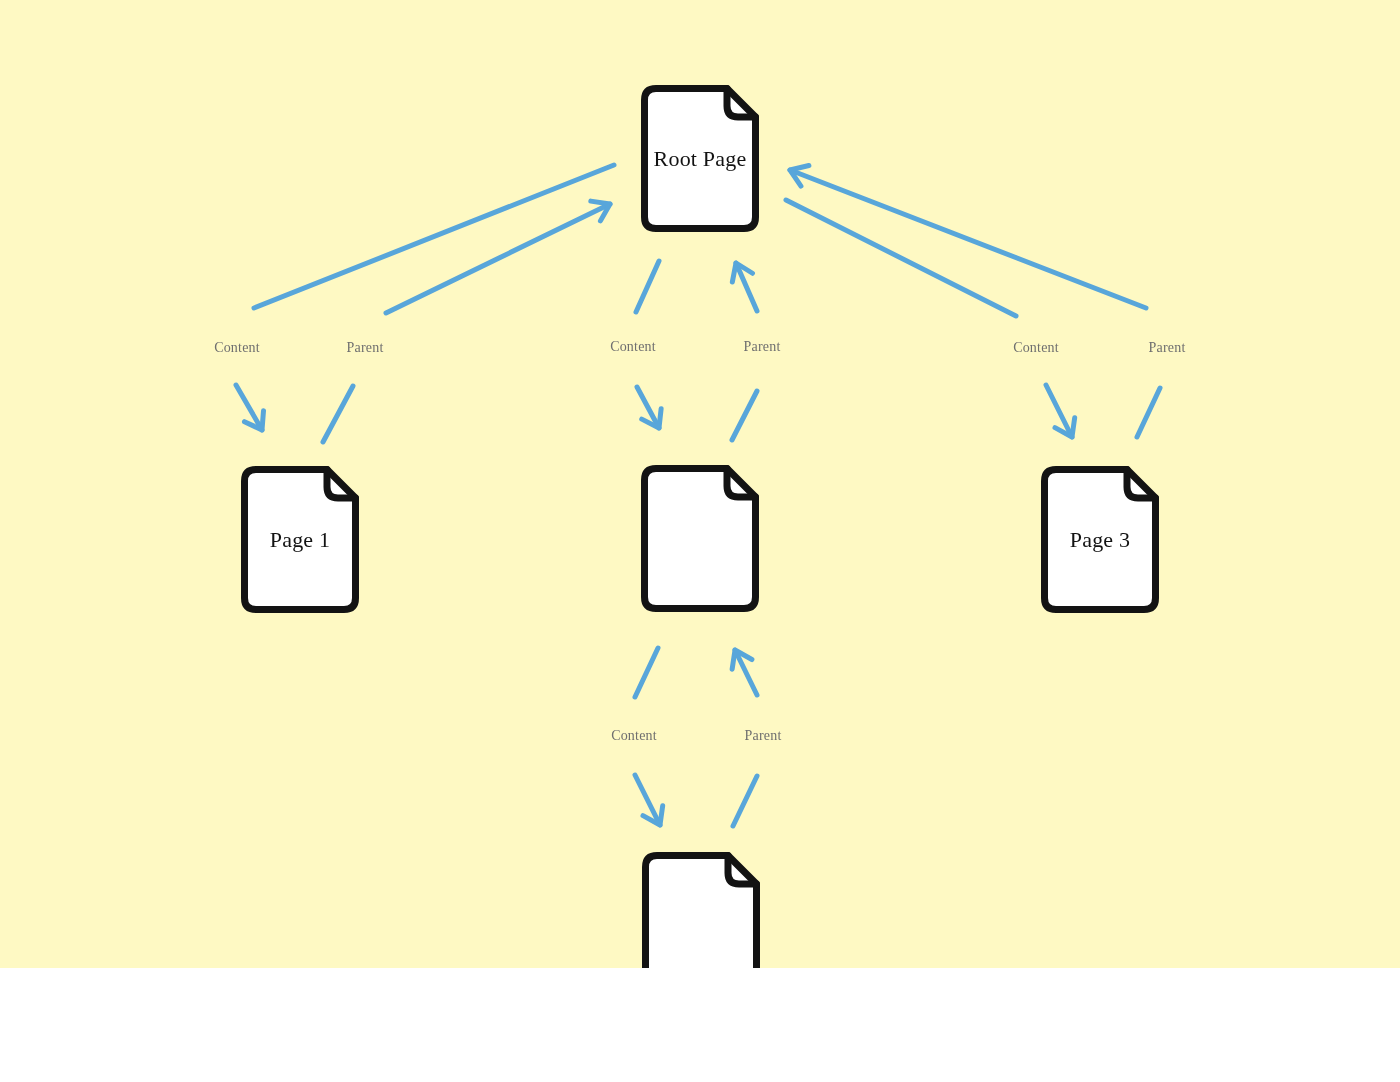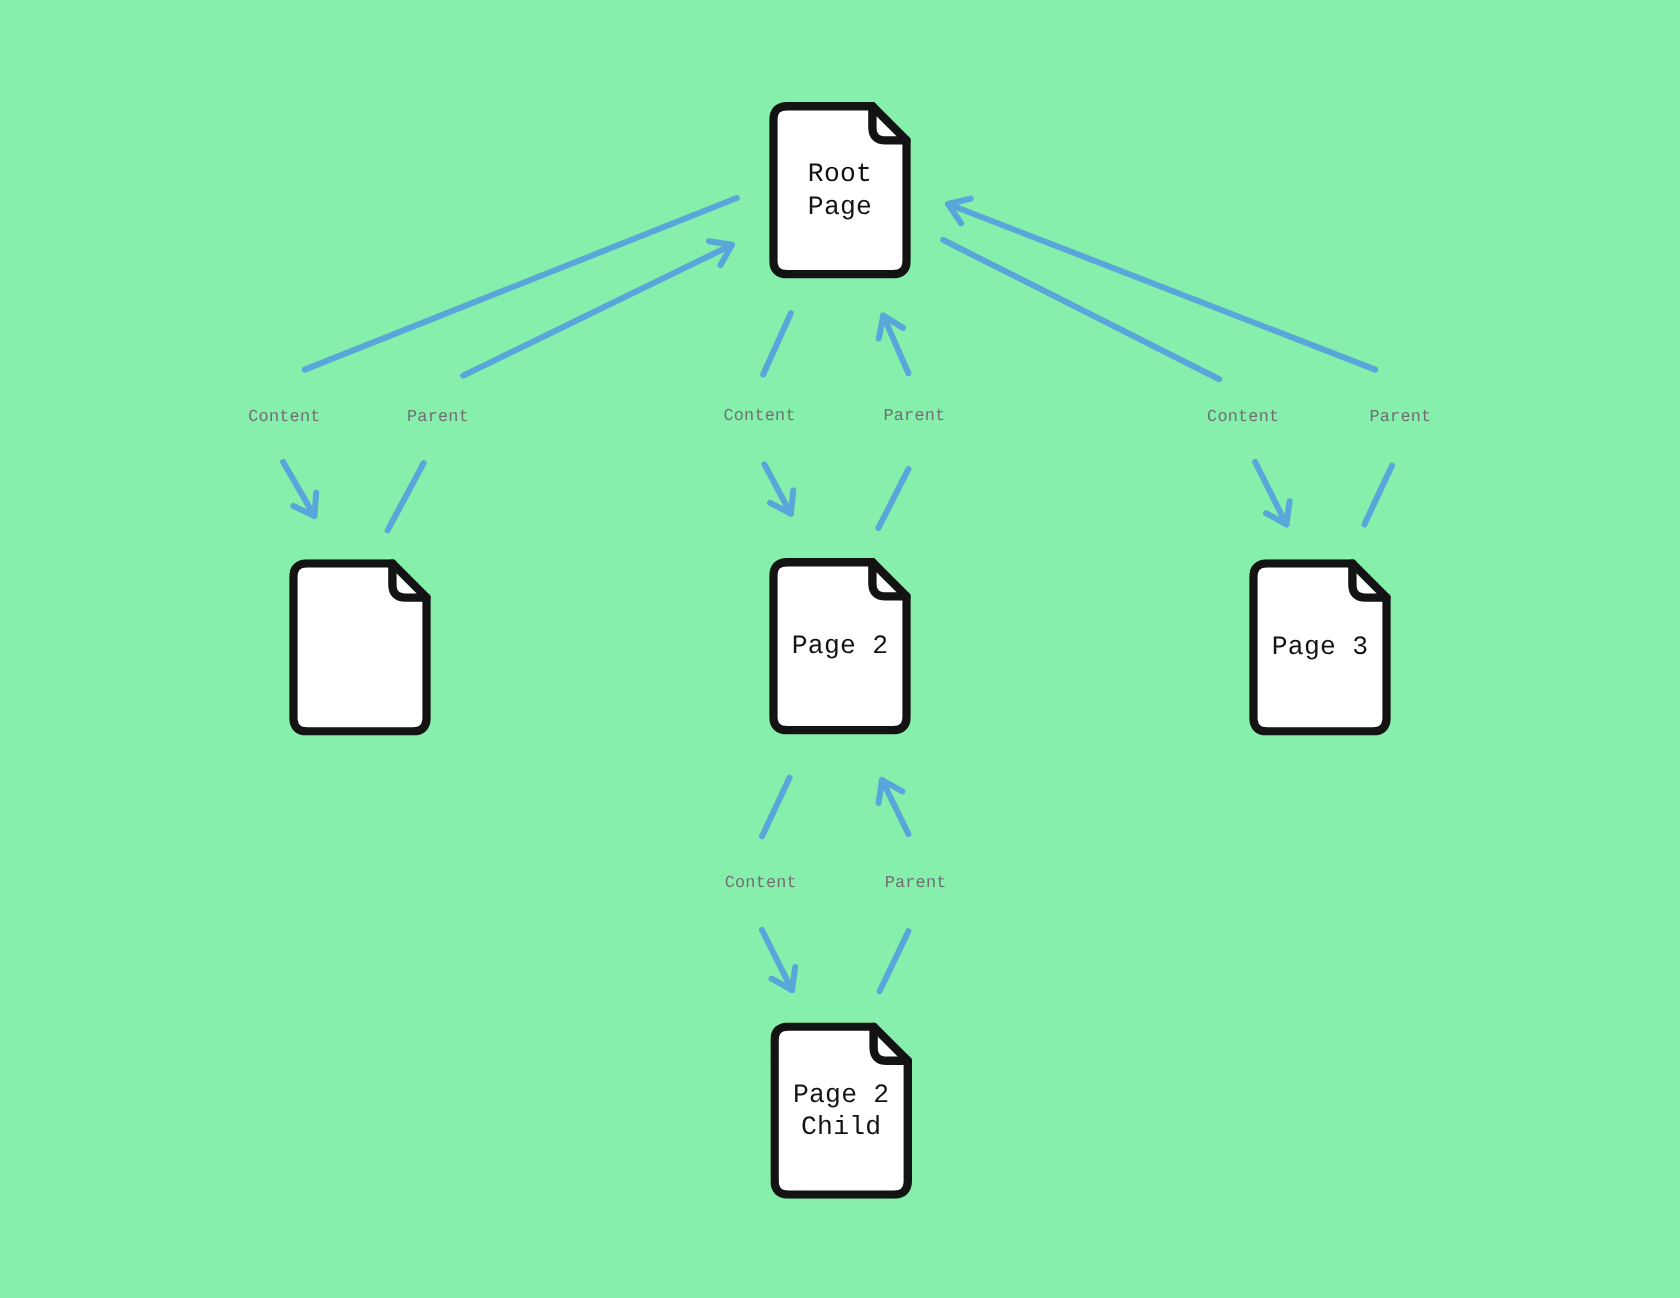--- a/index.html
+++ b/index.html
@@ -3,24 +3,24 @@
 <meta charset="utf-8">
 <style>
   html, body {
     margin: 0;
     padding: 0;
     background: #ffffff;
   }
   #canvas {
     position: relative;
     width: 1400px;
-    height: 1082px;
-    background: #86efac;
+    height: 968px;
+    background: #fef9c3;
     overflow: hidden;
-    font-family: Liberation Mono, monospace;
+    font-family: Liberation Serif, serif;
   }
   #edges-layer {
     position: absolute;
     left: 0;
     top: 0;
     width: 1400px;
     height: 1082px;
   }
   #edges-layer line {
     stroke: var(--arrow-color, #58a6da);
@@ -109,44 +109,43 @@
       <path class="doc-fold" d="M86 3.5 V21 Q86 32 97 32 H114.5"></path>
     </svg>
     <span class="node-label">Root Page</span>
   </div>
 
   <div class="node" style="left: 241px; top: 466px;">
     <svg class="doc-icon" viewBox="0 0 118 147">
       <path class="doc-body" d="M86 3.5 H15 Q3.5 3.5 3.5 15 V132 Q3.5 143.5 15 143.5 H103 Q114.5 143.5 114.5 132 V32 Z"></path>
       <path class="doc-fold" d="M86 3.5 V21 Q86 32 97 32 H114.5"></path>
     </svg>
+    <span class="node-label">Page 1</span>
   </div>
 
   <div class="node" style="left: 641px; top: 465px;">
     <svg class="doc-icon" viewBox="0 0 118 147">
       <path class="doc-body" d="M86 3.5 H15 Q3.5 3.5 3.5 15 V132 Q3.5 143.5 15 143.5 H103 Q114.5 143.5 114.5 132 V32 Z"></path>
       <path class="doc-fold" d="M86 3.5 V21 Q86 32 97 32 H114.5"></path>
     </svg>
-    <span class="node-label">Page 2</span>
   </div>
 
   <div class="node" style="left: 1041px; top: 466px; padding-left: 20px;">
     <svg class="doc-icon" viewBox="0 0 118 147">
       <path class="doc-body" d="M86 3.5 H15 Q3.5 3.5 3.5 15 V132 Q3.5 143.5 15 143.5 H103 Q114.5 143.5 114.5 132 V32 Z"></path>
       <path class="doc-fold" d="M86 3.5 V21 Q86 32 97 32 H114.5"></path>
     </svg>
     <span class="node-label">Page 3</span>
   </div>
 
   <div class="node" style="left: 642px; top: 852px;">
     <svg class="doc-icon" viewBox="0 0 118 147">
       <path class="doc-body" d="M86 3.5 H15 Q3.5 3.5 3.5 15 V132 Q3.5 143.5 15 143.5 H103 Q114.5 143.5 114.5 132 V32 Z"></path>
       <path class="doc-fold" d="M86 3.5 V21 Q86 32 97 32 H114.5"></path>
     </svg>
-    <span class="node-label">Page 2 Child</span>
   </div>
 
   <span class="edge-label" style="left: 237px; top: 336px;">Content</span>
   <span class="edge-label" style="left: 365px; top: 336px;">Parent</span>
   <span class="edge-label" style="left: 633px; top: 335px;">Content</span>
   <span class="edge-label" style="left: 762px; top: 335px;">Parent</span>
   <span class="edge-label" style="left: 1036px; top: 336px;">Content</span>
   <span class="edge-label" style="left: 1167px; top: 336px;">Parent</span>
   <span class="edge-label" style="left: 634px; top: 724px;">Content</span>
   <span class="edge-label" style="left: 763px; top: 724px;">Parent</span>

